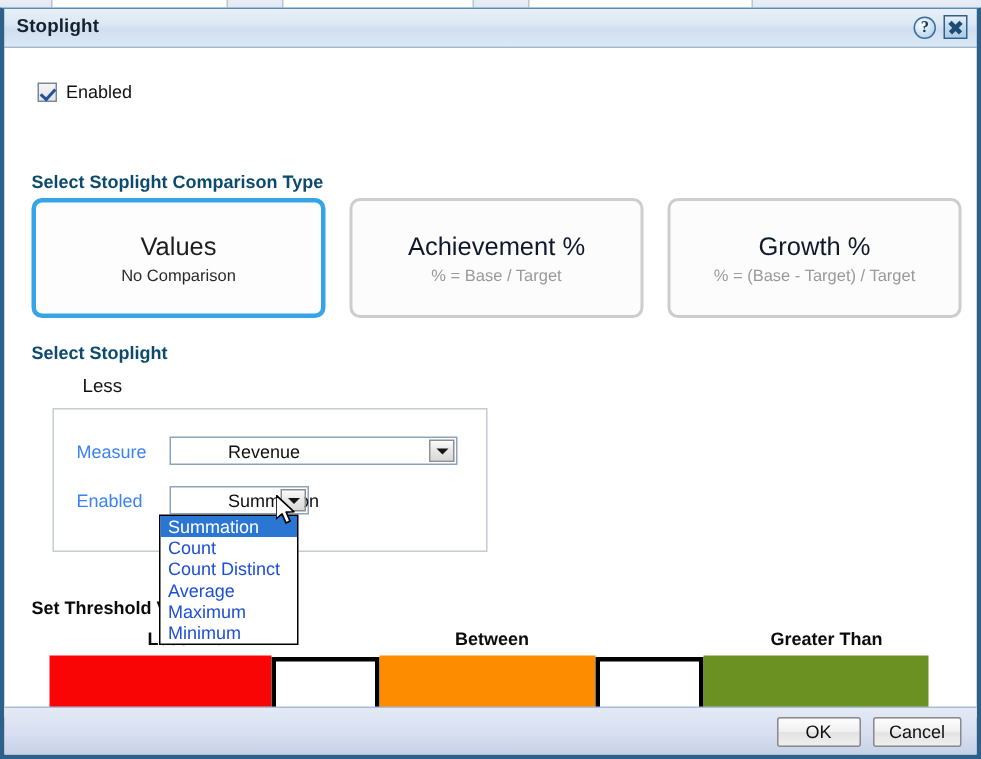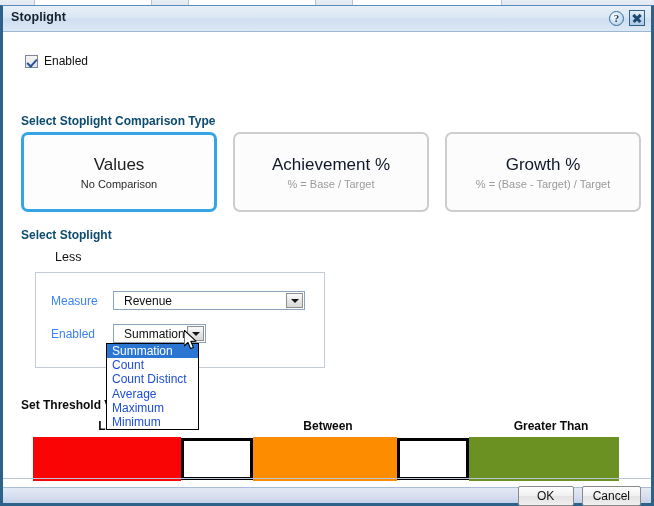--- a/index.html
+++ b/index.html
@@ -207,20 +207,21 @@
   }
 
   .combo {
     position: relative;
     height: 19px;
     background: #ffffff;
     border: 1px solid #8ba3bd;
     display: flex;
     align-items: center;
     cursor: pointer;
+    padding-left: 28px;
   }
   .combo .combo-text {
     font-size: 12px;
     color: #0f0f0f;
     padding-left: 10px;
     white-space: nowrap;
   }
   .combo .combo-arrow {
     position: absolute;
     right: 1px; top: 1px;
@@ -303,21 +304,21 @@
     background: #ffffff;
     border: 3px solid #000000;
     cursor: text;
   }
 
   
   .footer {
     position: absolute;
     left: 0; bottom: 0;
     width: 648px;
-    height: 16px;
+    height: 32px;
     background: linear-gradient(to bottom, #e4eaf5 0%, #d7dff0 55%, #c6d1e7 100%);
     border-top: 1px solid #a9bdd6;
     display: flex;
     align-items: center;
     justify-content: flex-end;
     gap: 8px;
     padding-right: 10px;
   }
   .btn {
     min-width: 56px;

